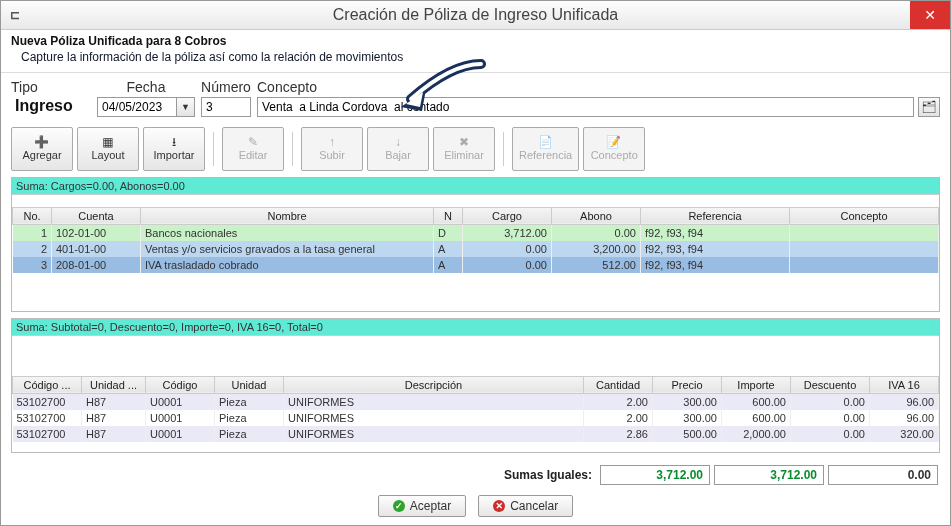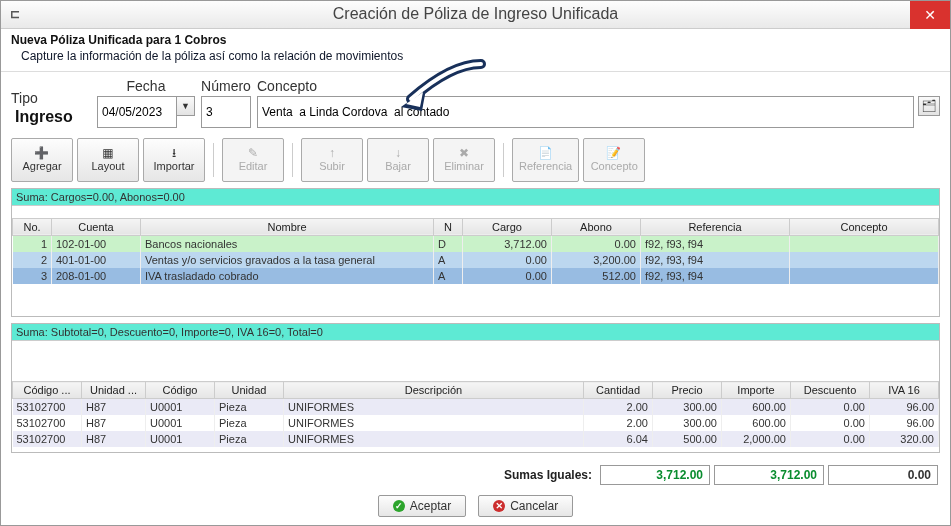--- a/index.html
+++ b/index.html
@@ -90,21 +90,21 @@
   .ingreso-label {
     font-size: 16px;
     font-weight: bold;
     color: #111;
     padding: 0 6px 2px 4px;
     min-width: 70px;
   }
   .field-box {
     border: 1px solid #999;
     background: #fff;
-    height: 32px;
+    height: 20px;
     padding: 0 4px;
     font-size: 12px;
     outline: none;
     box-sizing: border-box;
   }
   .date-wrap { display: flex; }
   .date-wrap .field-box { width: 80px; }
   .date-drop {
     border: 1px solid #999;
     border-left: none;
@@ -271,21 +271,21 @@
 
   <div class="titlebar">
     <span class="app-icon">⊏</span>
     <span class="title-text">Creación de Póliza de Ingreso Unificada</span>
     <div class="close-btn">
       <span>✕</span>
     </div>
   </div>
 
   <div class="subheader">
-    <div class="sh-title">Nueva Póliza Unificada para 1 Cobros</div>
+    <div class="sh-title">Nueva Póliza Unificada para 8 Cobros</div>
     <div class="sh-sub">Capture la información de la póliza así como la relación de movimientos</div>
   </div>
 
   <div class="formrow">
     <div class="col" style="align-items:flex-start;">
       <label>Tipo</label>
       <div class="ingreso-label">Ingreso</div>
     </div>
     <div class="col">
       <label>Fecha</label>
@@ -447,21 +447,21 @@
               <td class="num-right">600.00</td>
               <td class="num-right">0.00</td>
               <td class="num-right">96.00</td>
             </tr>
             <tr class="row-lav">
               <td>53102700</td>
               <td>H87</td>
               <td>U0001</td>
               <td>Pieza</td>
               <td>UNIFORMES</td>
-              <td class="num-right">6.04</td>
+              <td class="num-right">2.86</td>
               <td class="num-right">500.00</td>
               <td class="num-right">2,000.00</td>
               <td class="num-right">0.00</td>
               <td class="num-right">320.00</td>
             </tr>
           </tbody>
       </table>
     </div>
   </div>
 

